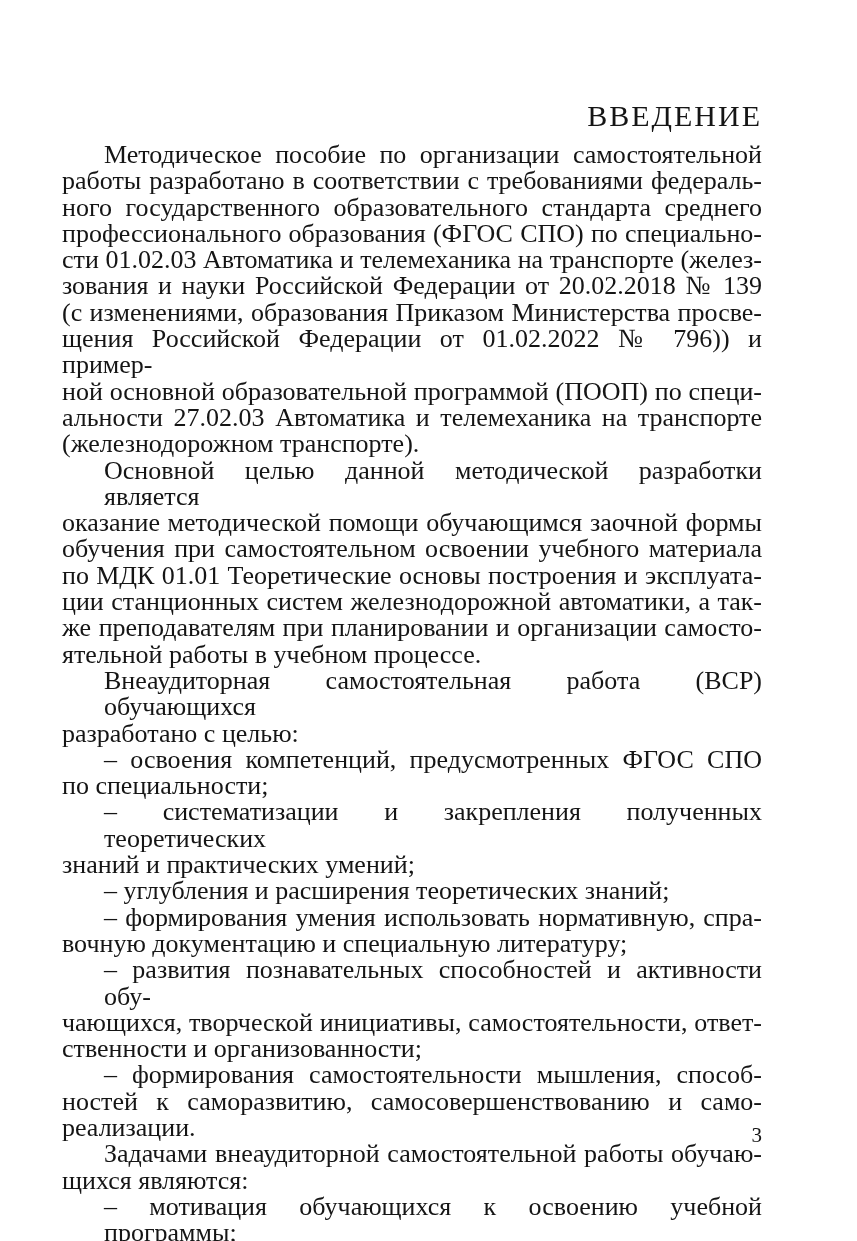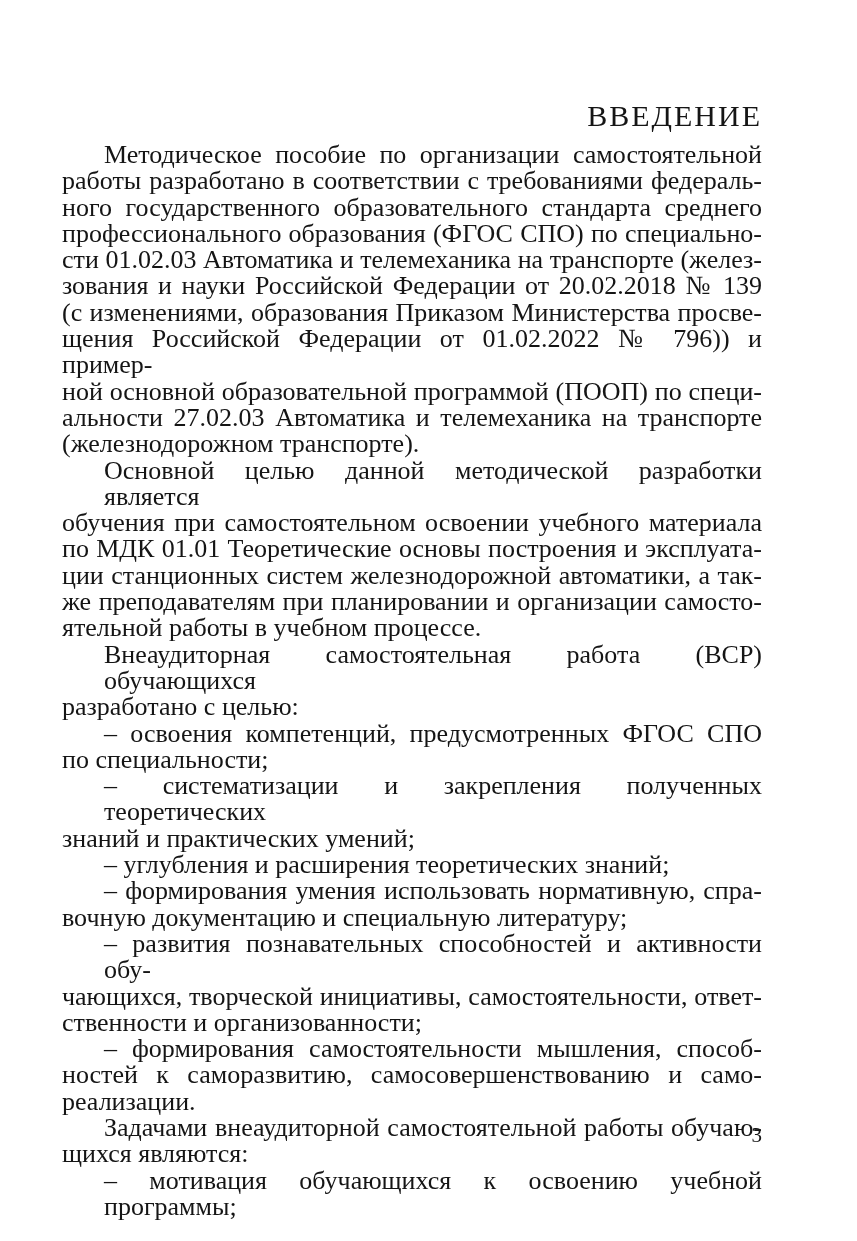--- a/index.html
+++ b/index.html
@@ -68,20 +68,21 @@
         <div class="ln just">ного государственного образовательного стандарта среднего</div>
         <div class="ln just">профессионального образования (ФГОС СПО) по специально-</div>
         <div class="ln just">сти 01.02.03 Автоматика и телемеханика на транспорте (желез-</div>
         <div class="ln just">зования и науки Российской Федерации от 20.02.2018 № 139</div>
         <div class="ln just">(с изменениями, образования Приказом Министерства просве-</div>
         <div class="ln just">щения Российской Федерации от 01.02.2022 № 796)) и пример-</div>
         <div class="ln just">ной основной образовательной программой (ПООП) по специ-</div>
         <div class="ln just">альности 27.02.03 Автоматика и телемеханика на транспорте</div>
         <div class="ln">(железнодорожном транспорте).</div>
         <div class="ln ind just">Основной целью данной методической разработки является</div>
+        <div class="ln just">оказание методической помощи обучающимся заочной формы</div>
         <div class="ln just">обучения при самостоятельном освоении учебного материала</div>
         <div class="ln just">по МДК 01.01 Теоретические основы построения и эксплуата-</div>
         <div class="ln just">ции станционных систем железнодорожной автоматики, а так-</div>
         <div class="ln just">же преподавателям при планировании и организации самосто-</div>
         <div class="ln">ятельной работы в учебном процессе.</div>
         <div class="ln ind just">Внеаудиторная самостоятельная работа (ВСР) обучающихся</div>
         <div class="ln">разработано с целью:</div>
         <div class="ln ind just">– освоения компетенций, предусмотренных ФГОС СПО</div>
         <div class="ln">по специальности;</div>
         <div class="ln ind just">– систематизации и закрепления полученных теоретических</div>

